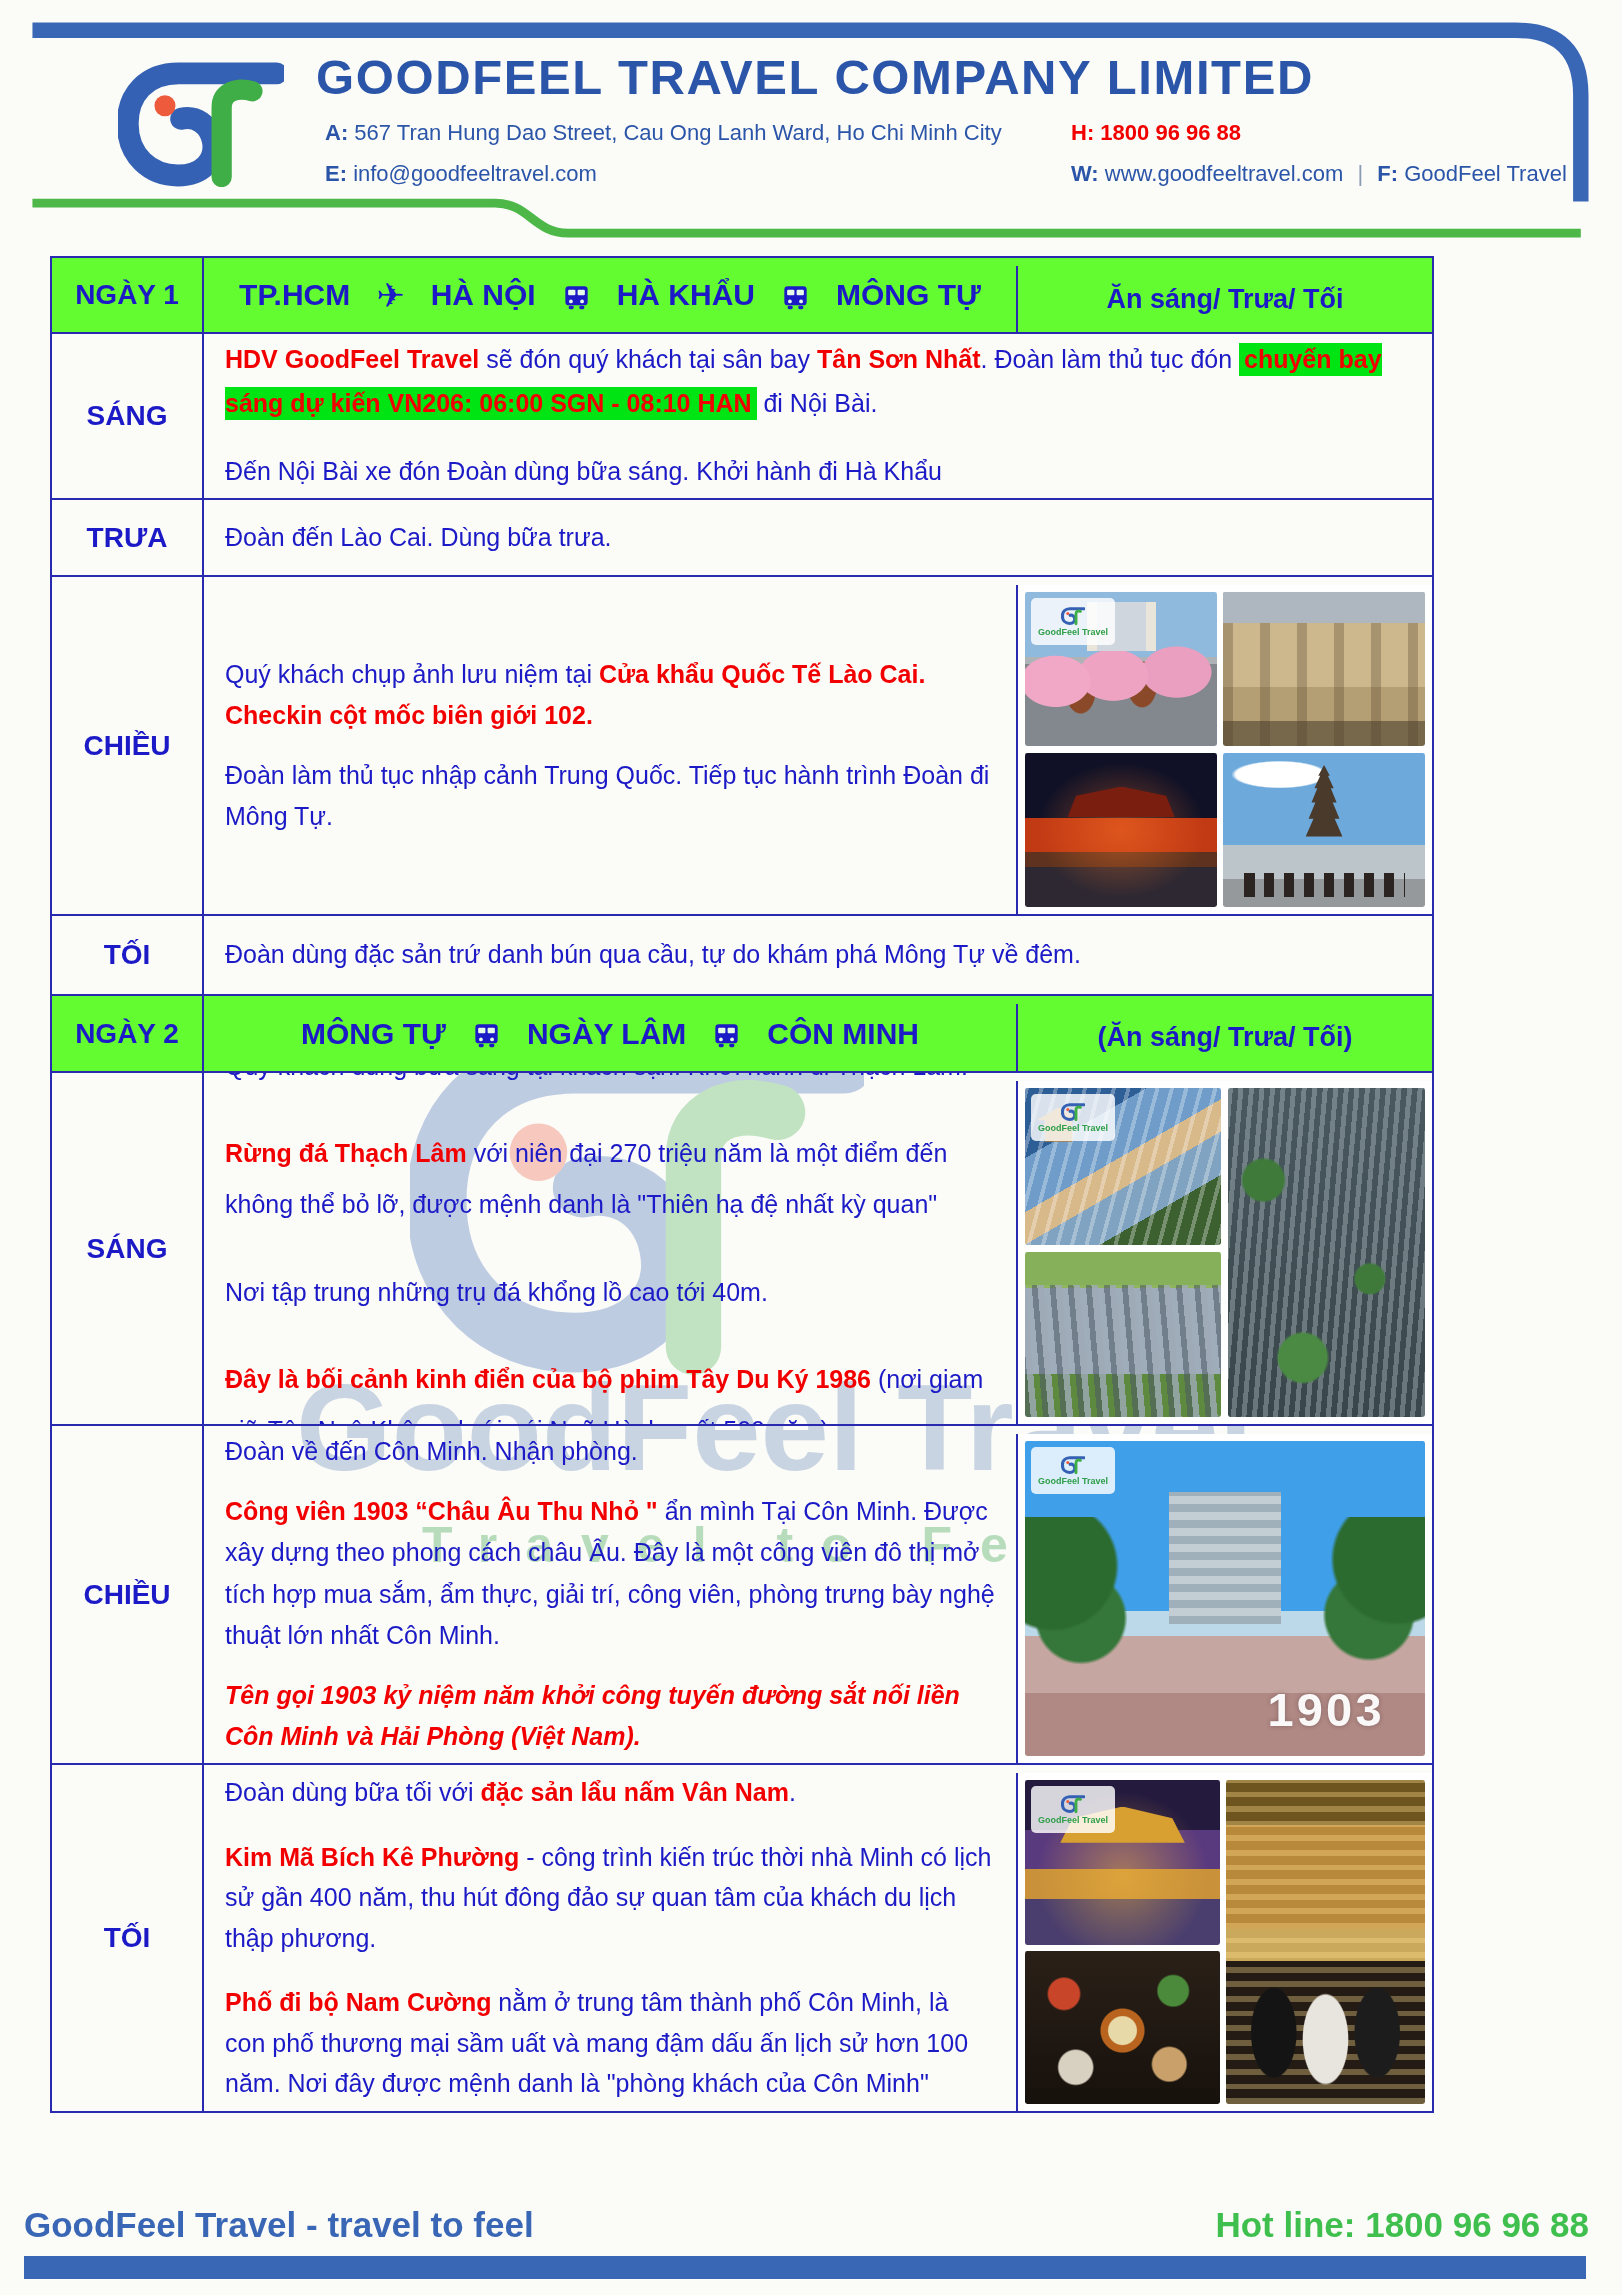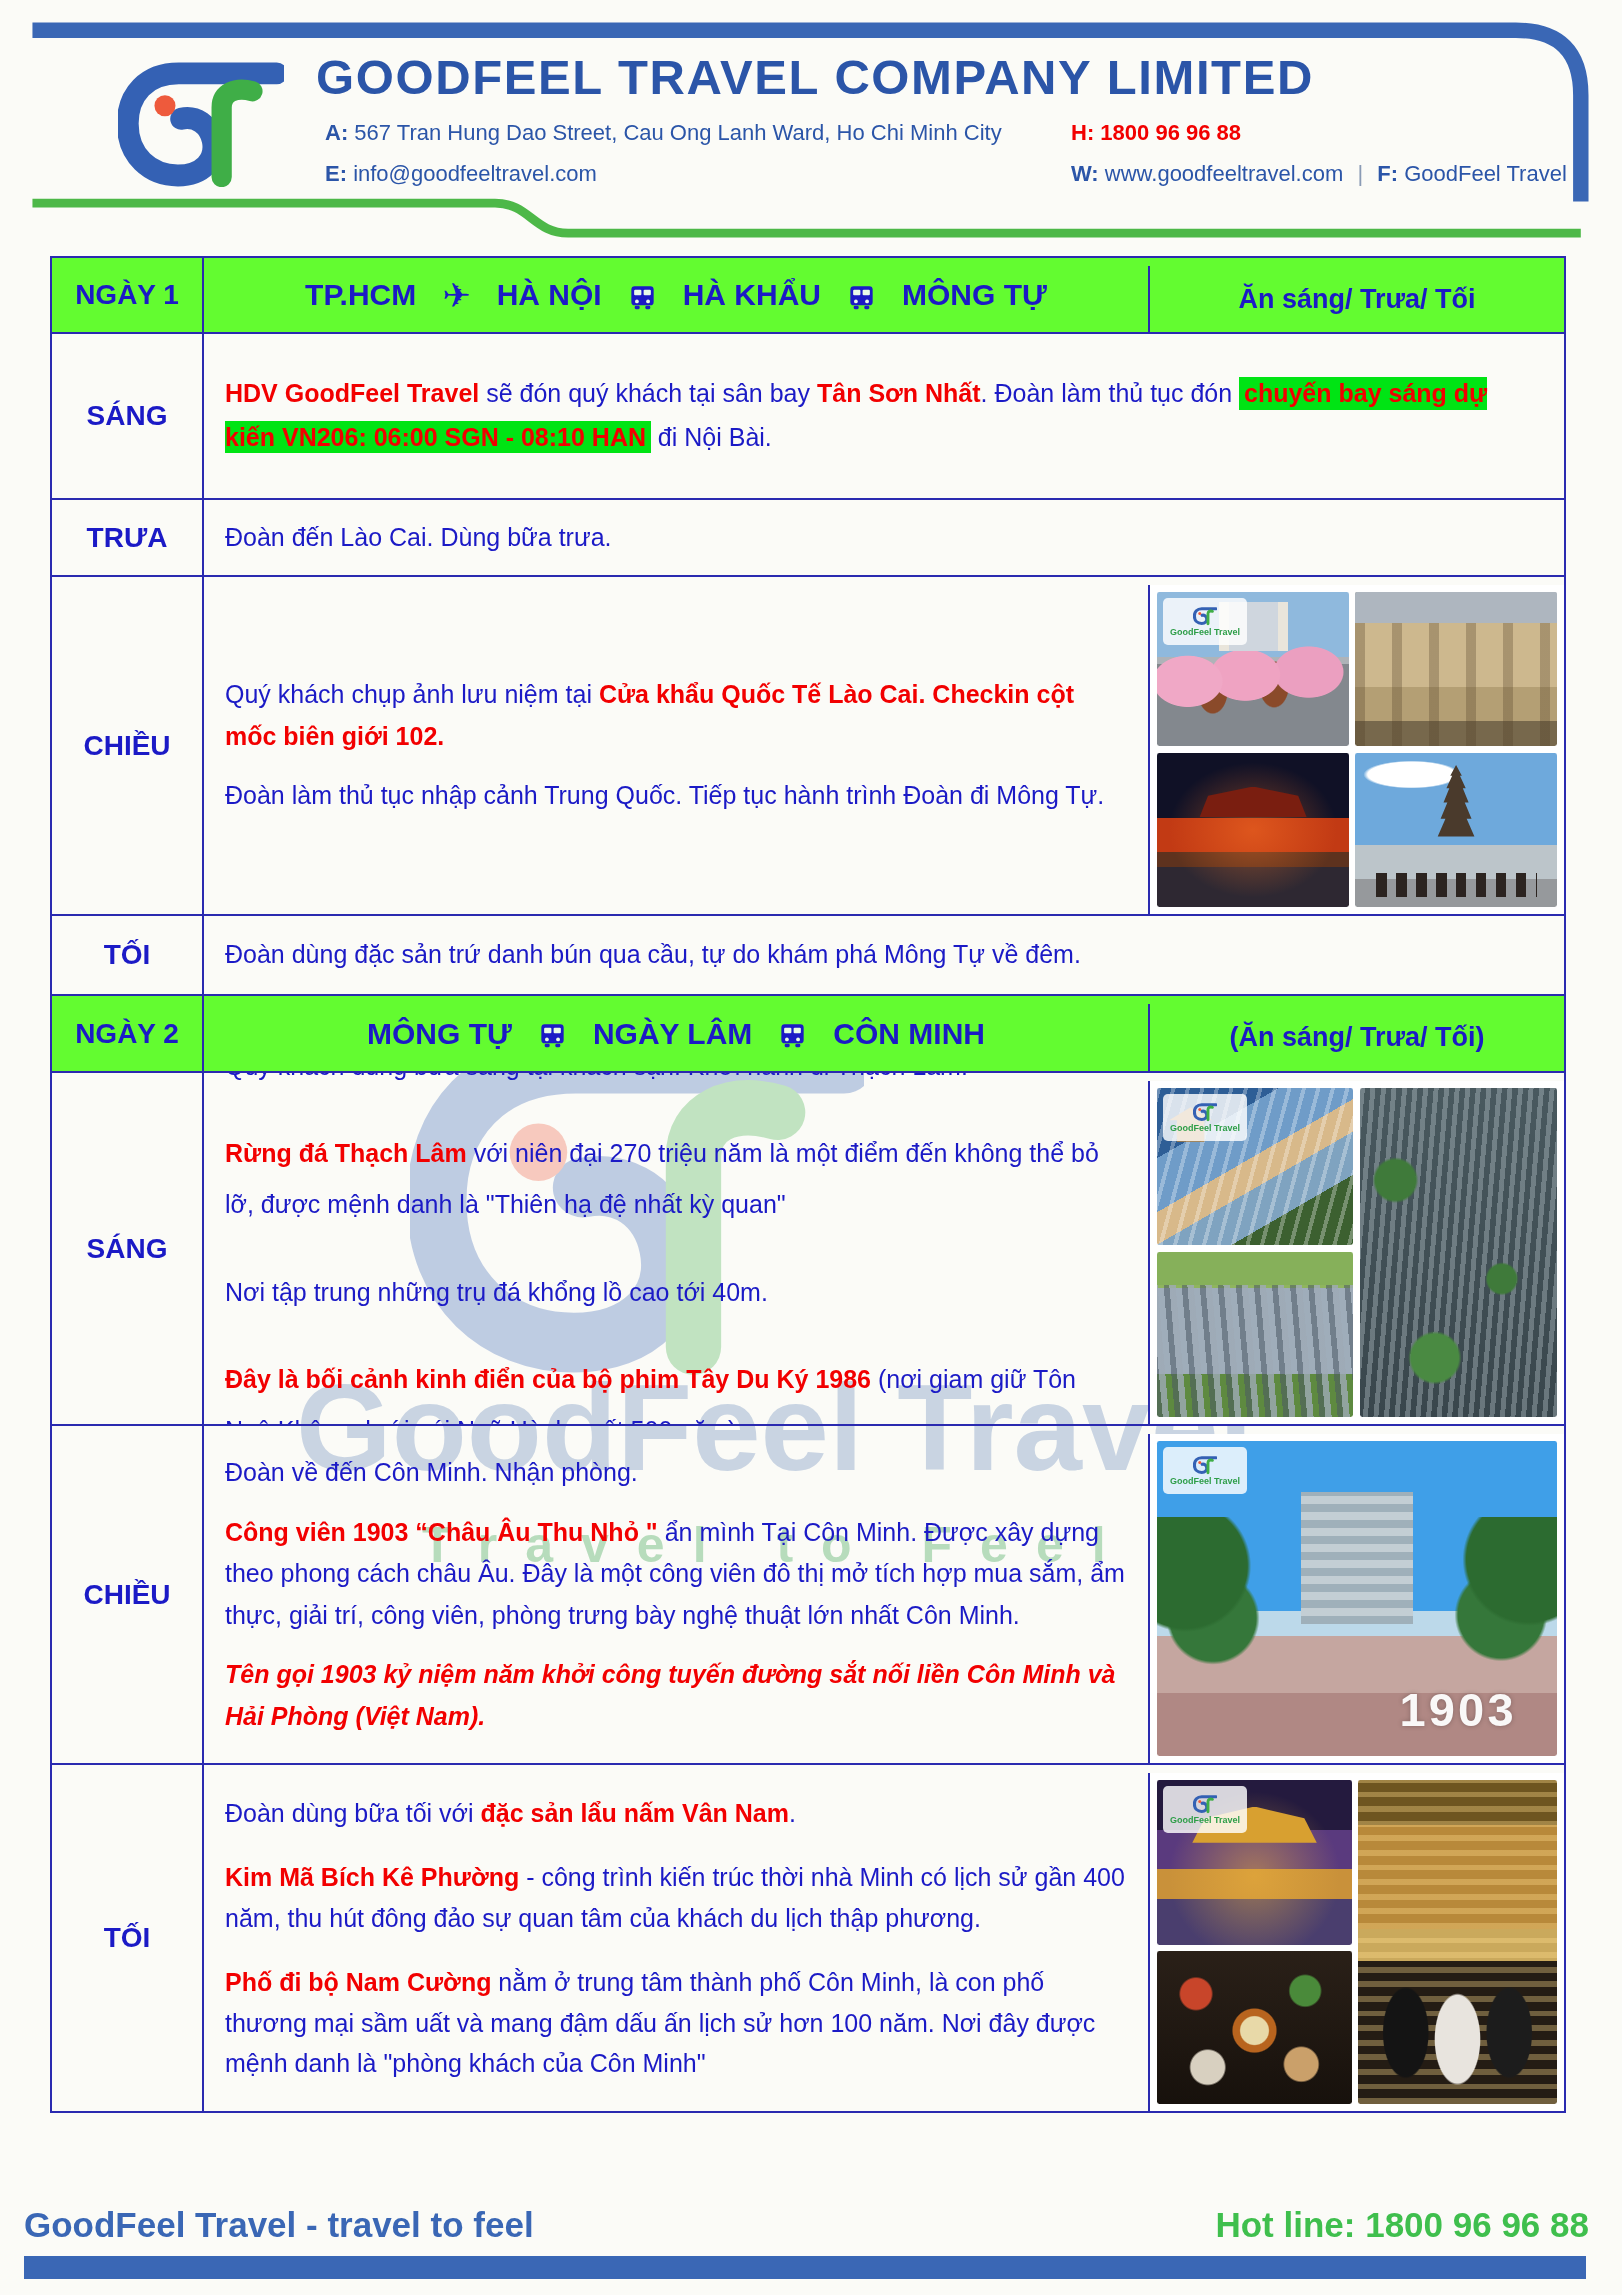--- a/index.html
+++ b/index.html
@@ -15,21 +15,21 @@
   .contact b{font-weight:bold;}
   .contact .sep{color:#8a9bb5;padding:0 8px;}
 
   
   .wm{position:absolute;z-index:1;pointer-events:none;}
   .wm-logo{left:410px;top:1018px;width:454px;height:357px;opacity:.30;}
   .wm-t1{left:296px;top:1357px;font-size:123px;font-weight:bold;color:#c9d4e2;white-space:nowrap;}
   .wm-t2{left:422px;top:1516px;font-size:50px;font-weight:bold;letter-spacing:28px;color:#b7dcbc;white-space:nowrap;}
 
   
-  .itinerary{position:absolute;left:50px;top:256px;width:1516px;z-index:2;
+  .itinerary{position:absolute;left:50px;top:256px;width:1384px;z-index:2;
              border:2.4px solid #2a2ab0;box-sizing:border-box;background:transparent;}
   .row{display:flex;border-bottom:2.4px solid #2a2ab0;box-sizing:content-box;}
   .row:last-child{border-bottom:none;}
   .hA{height:74px}.hB{height:164px}.hC{height:75px}.hD{height:337px}.hE{height:78px}
   .hF{height:75px}.hG{height:351px}.hH{height:337px}.hI{height:346px}
   .c1{width:150px;border-right:2.4px solid #2a2ab0;display:flex;align-items:center;
       justify-content:center;flex:none;}
   .c2{flex:1;min-width:0;display:flex;flex-direction:column;justify-content:center;
       padding:0 21px;overflow:hidden;}
   .c3{width:416px;border-left:2.4px solid #2a2ab0;flex:none;box-sizing:border-box;margin-top:8px;}
@@ -221,20 +221,21 @@
           </svg></span>
         <span>MÔNG TỰ</span>
       </div>
     <div class="c3 meals">Ăn sáng/ Trưa/ Tối</div>
   </div>
 
   <div class="row hB">
     <div class="c1 plab">SÁNG</div>
     <div class="c2 body">
         <p><span class="red">HDV GoodFeel Travel</span><span> sẽ đón quý khách tại sân bay </span><span class="red">Tân Sơn Nhất</span><span>. Đoàn làm thủ tục đón </span><span class="hl">chuyến bay sáng dự kiến VN206: 06:00 SGN - 08:10 HAN</span><span> đi Nội Bài.</span></p>
+        <p><span>Đến Nội Bài xe đón Đoàn dùng bữa sáng. Khởi hành đi Hà Khẩu</span></p>
       </div>
   </div>
 
   <div class="row hC">
     <div class="c1 plab">TRƯA</div>
     <div class="c2 body">
         <p><span>Đoàn đến Lào Cai. Dùng bữa trưa.</span></p>
       </div>
   </div>
 

